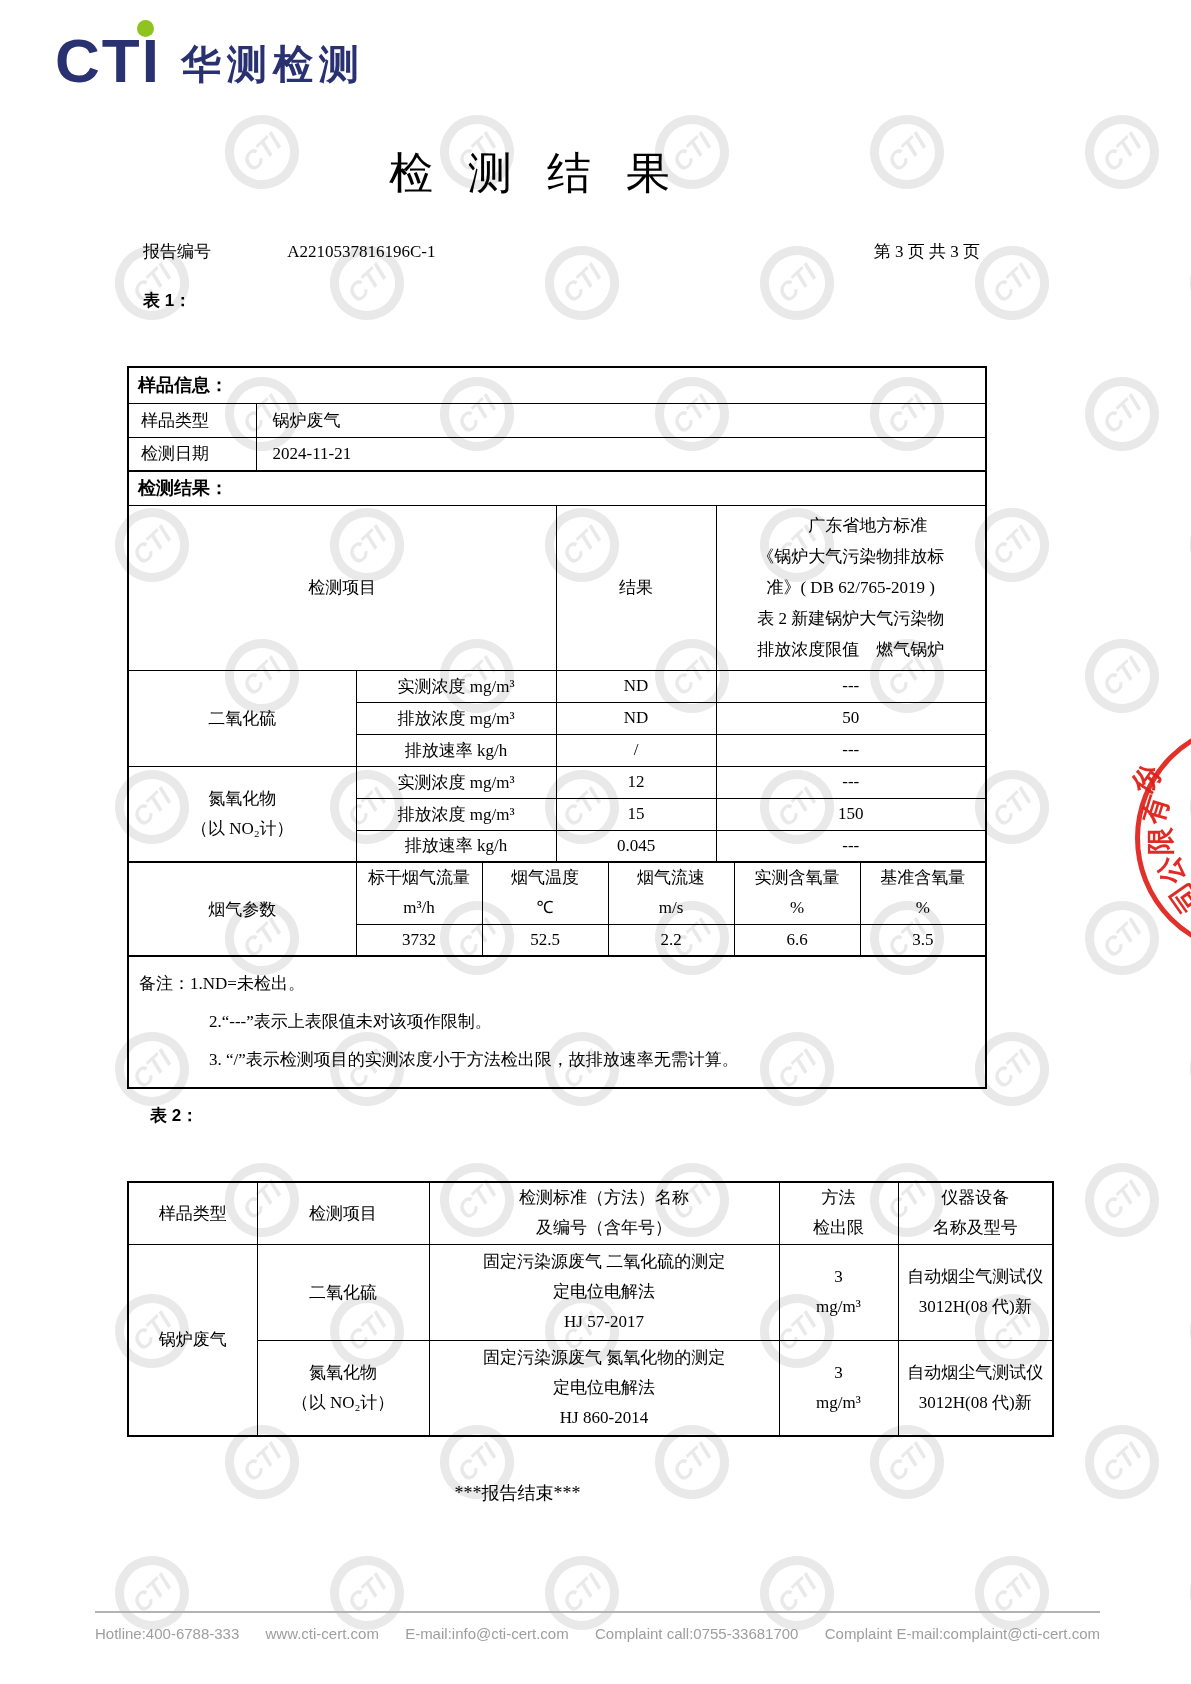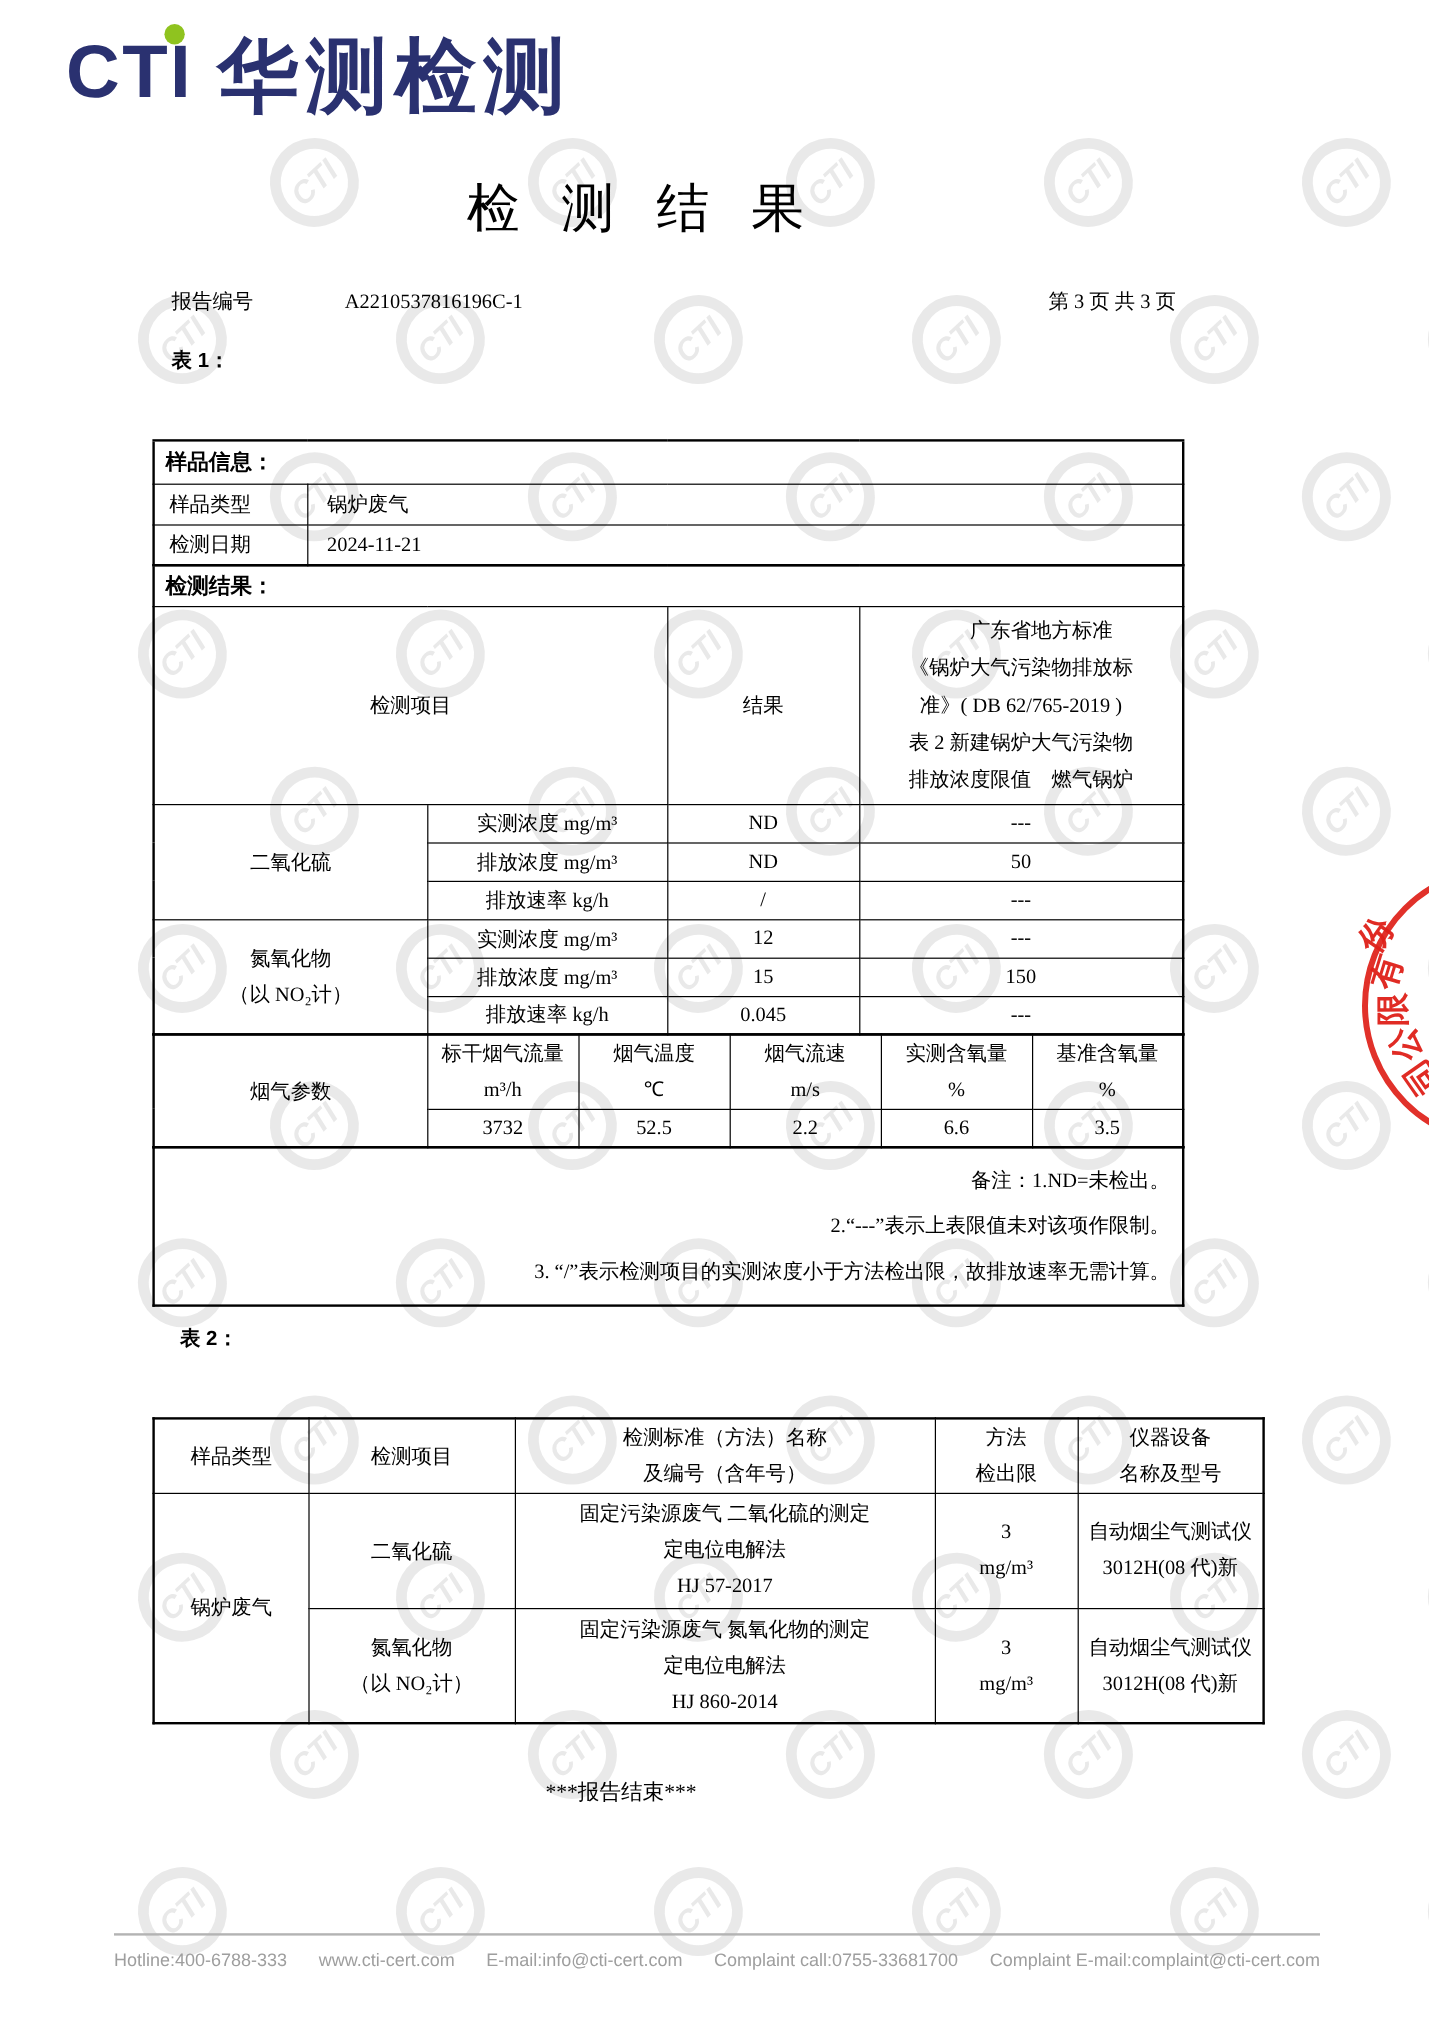--- a/index.html
+++ b/index.html
@@ -10,21 +10,21 @@
       border-radius:50%;display:flex;align-items:center;justify-content:center;transform:rotate(-15deg);}
   .wm span{font-family:"Liberation Sans",sans-serif;font-weight:bold;font-style:italic;
       font-size:26px;color:rgba(120,120,120,0.16);transform:rotate(-28deg);}
   .layer{position:absolute;inset:0;z-index:1;}
 
   
   .logo{position:absolute;left:55px;top:30px;display:flex;align-items:flex-end;}
   .logo-cti{position:relative;font-family:"Liberation Sans",sans-serif;font-weight:bold;
       font-size:62px;line-height:62px;color:#2a3170;letter-spacing:2px;}
   .logo-dot{position:absolute;left:82px;top:-10px;width:17px;height:17px;border-radius:50%;background:#8fc31f;}
-  .logo-cn{font-family:"Liberation Sans",sans-serif;font-weight:bold;font-size:68px;line-height:56px;
+  .logo-cn{font-family:"Liberation Sans",sans-serif;font-weight:bold;font-size:40px;line-height:56px;
       color:#2a3170;letter-spacing:6px;margin-left:20px;}
 
   .doc-title{position:absolute;top:144px;left:-60px;width:1191px;text-align:center;
       font-size:44px;letter-spacing:12px;}
   .meta{position:absolute;left:143px;top:240px;width:837px;display:flex;justify-content:space-between;
       align-items:baseline;font-size:17px;}
   .meta .no{margin-left:72px;}
 
   .caption{position:absolute;font-family:"Liberation Sans",sans-serif;font-weight:bold;font-size:17px;}
   #cap1{left:143px;top:289px;}
@@ -36,21 +36,21 @@
   table{border-collapse:collapse;table-layout:fixed;border:2px solid #000;background:transparent;margin-top:48px;}
   table + table{margin-top:-2px;}
   td{border:1px solid #000;font-size:17px;text-align:center;vertical-align:middle;padding:0 3px;
      overflow:hidden;}
   .sec td{font-family:"Liberation Sans",sans-serif;font-weight:bold;font-size:18px;text-align:left;
      padding-left:9px;border-top:2px solid #000;border-bottom:1px solid #000;}
   .key{text-align:left;padding-left:12px;}
   .val{text-align:left;padding-left:16px;}
   .pre{white-space:pre-line;line-height:30px;}
   .std{line-height:31px;padding:4px 4px;}
-  .remarks{ text-align:right;vertical-align:middle;padding:8px 10px;line-height:38px;font-size:17px;}
+  .remarks{ text-align:left;vertical-align:middle;padding:8px 10px;line-height:38px;font-size:17px;}
   .remarks .sub{padding-left:70px;}
 
   .endnote{position:absolute;top:1481px;left:-78px;width:1191px;text-align:center;font-size:18px;}
 
   .footline{position:absolute;left:95px;top:1611px;width:1005px;height:2px;background:#b3b3b3;}
   .foot{position:absolute;left:95px;top:1625px;width:1005px;display:flex;justify-content:space-between;
       font-family:"Liberation Sans",sans-serif;font-size:15px;color:#9e9e9e;}
 
   .stamp{position:absolute;inset:0;z-index:3;pointer-events:none;}
   .stamp-ring{position:absolute;left:1135px;top:721px;width:224px;height:224px;border-radius:50%;

